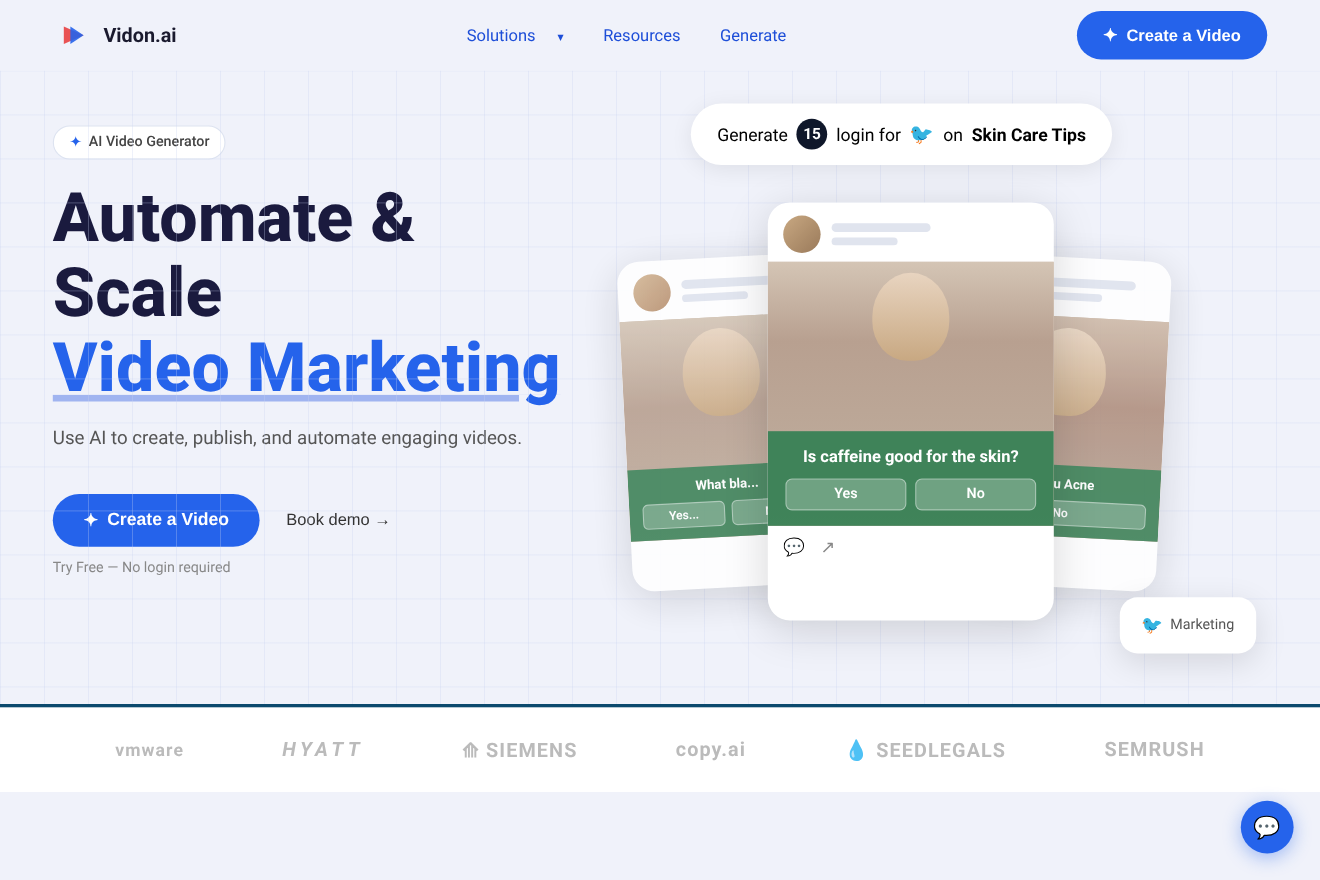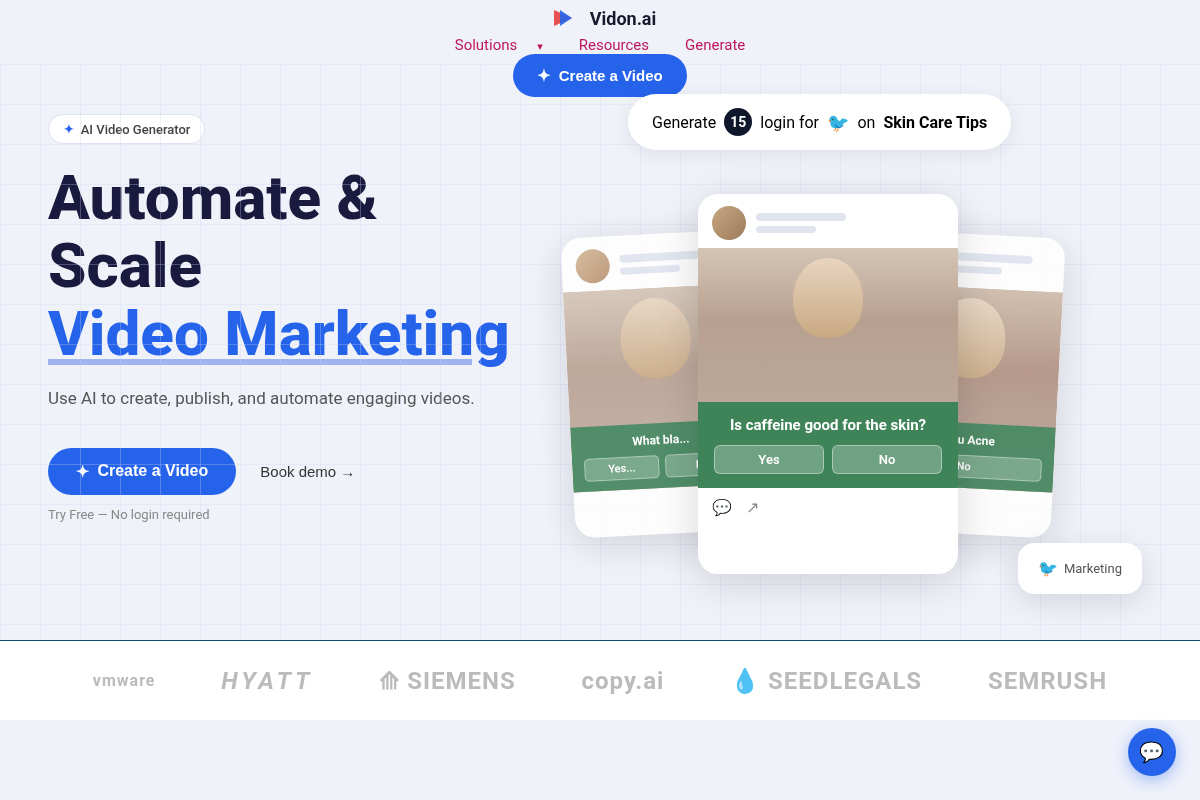--- a/index.html
+++ b/index.html
@@ -14,42 +14,41 @@
     
     nav {
       display: flex;
       align-items: center;
       justify-content: space-between;
       padding: 0 48px;
       height: 64px;
       background: #f0f2fa;
       position: relative;
       z-index: 10;
-      flex-direction: column;
     }
     .nav-logo {
       display: flex;
       align-items: center;
       gap: 10px;
       font-size: 18px;
       font-weight: 700;
       color: #1a1a2e;
     }
     .logo-icon {
       width: 36px;
       height: 36px;
     }
     .nav-links {
       display: flex;
       align-items: center;
       gap: 36px;
     }
     .nav-link {
       font-size: 15px;
-      color: #be185d;
+      color: #1d4ed8;
       text-decoration: none;
       display: flex;
       align-items: center;
       gap: 20px;
     }
     .nav-cta {
       background: #2563eb;
       color: white;
       border: none;
       padding: 12px 24px;
@@ -200,21 +199,21 @@
     .phone-card {
       position: absolute;
       background: white;
       border-radius: 20px;
       overflow: hidden;
       box-shadow: 0 8px 40px rgba(0,0,0,0.15);
     }
     .phone-main {
       width: 260px;
       height: 380px;
-      top: 40px;
+      top: 30px;
       left: 130px;
       z-index: 5;
     }
     .phone-left {
       width: 180px;
       height: 300px;
       top: 80px;
       left: 0;
       z-index: 3;
       transform: rotate(-3deg);
@@ -416,24 +415,24 @@
     }
 
     
     .logos-strip {
       height: 80px;
       background: white;
       display: flex;
       align-items: center;
       justify-content: space-around;
       padding: 0 60px;
-      border-top: 1px solid #0c4a6e;
+      border-top: 3px solid #0c4a6e;
     }
     .logo-text {
-      font-size: 24px;
+      font-size: 18px;
       font-weight: 700;
       color: #bbb;
       letter-spacing: 1px;
     }
     .logo-text.vmware { font-size: 16px; }
     .logo-text.hyatt { font-style: italic; letter-spacing: 4px; }
 
     
     .chat-bubble {
       position: fixed;

